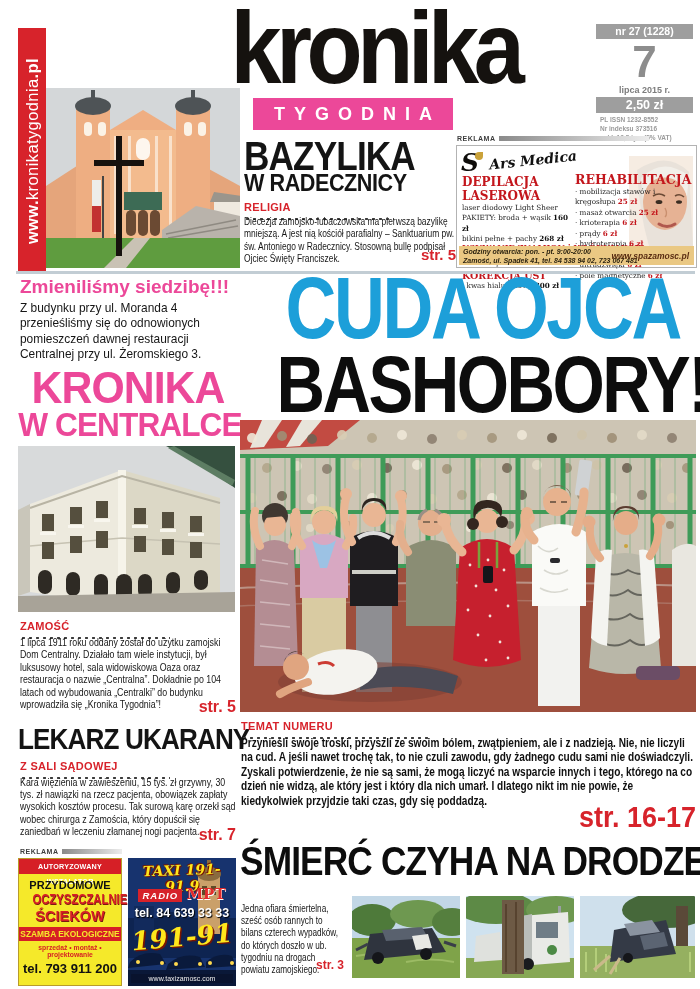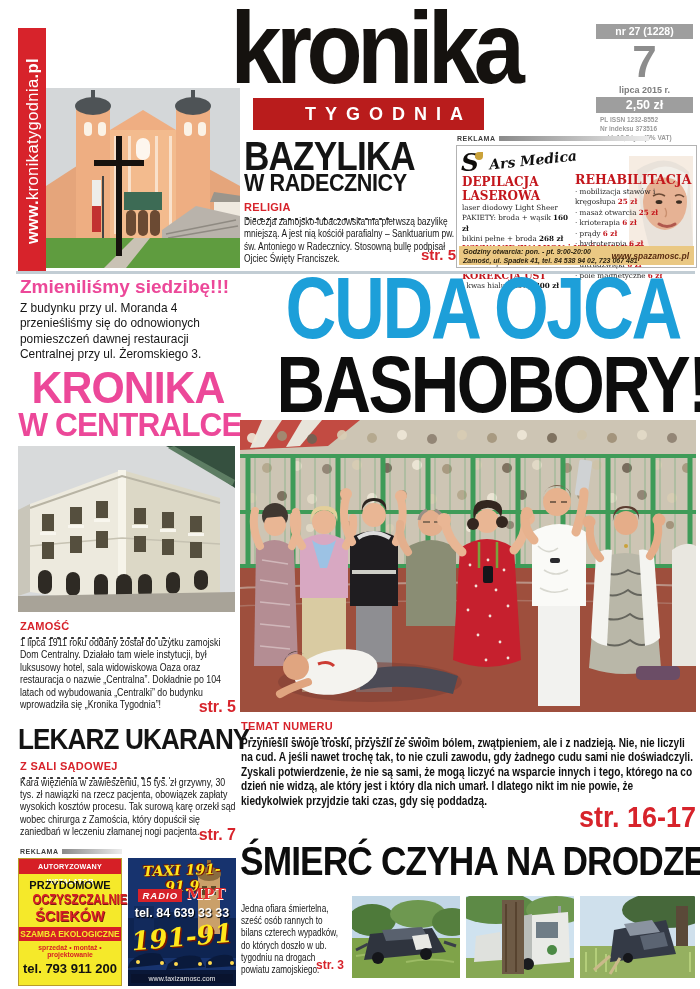--- a/index.html
+++ b/index.html
@@ -9,21 +9,21 @@
   .nowrap{white-space:nowrap;}
   .red{color:#ec4899;}
   .cyan{color:#1d9fd9;}
 
   
   #site-bar{left:18px;top:28px;width:28px;height:246px;background:#d7232b;display:flex;align-items:center;justify-content:center;}
   #site-bar .vtxt{writing-mode:vertical-rl;transform:rotate(180deg);color:#fff;font-size:16.5px;letter-spacing:.4px;white-space:nowrap;}
   #site-bar .b{font-weight:bold;}
   #masthead-title{left:138px;top:2px;width:474px;text-align:center;font-size:102px;font-weight:bold;
     letter-spacing:-6px;color:#15120f;line-height:.92;transform:scaleX(.9);transform-origin:center top;}
-  #tygodnia-box{left:253px;top:98px;width:200px;height:32px;background:#b91c1c;display:flex;align-items:center;justify-content:center;padding-left:31px;}
+  #tygodnia-box{left:253px;top:98px;width:200px;height:32px;background:#ec4899;display:flex;align-items:center;justify-content:center;}
   #tygodnia-box span{color:#fff;font-size:18px;font-weight:bold;letter-spacing:9px;padding-left:9px;}
   #issue-info{left:596px;top:24px;width:97px;text-align:center;}
   .graybox{background:#9e9e9e;color:#fff;font-weight:bold;}
   #issue-no{font-size:10.5px;height:15px;line-height:15px;}
   #issue-day{font-size:44px;font-weight:bold;color:#8d8d8d;line-height:1;margin-top:1px;}
   #issue-date{font-size:9px;font-weight:bold;color:#7d7d7d;margin:1px 0 2px;}
   #issue-price{font-size:12.5px;height:16px;line-height:16px;}
   #issue-tiny{margin-top:3px;font-size:6.5px;line-height:1.35;color:#9a9a9a;font-weight:bold;text-align:left;padding-left:4px;}
 
   
@@ -175,21 +175,21 @@
     </svg>
     <div class="abs" style="left:4px;top:2px;">
       <span style="font-family:'DejaVu Serif',serif;font-style:italic;font-weight:bold;font-size:25px;color:#0e0c0a;">S</span>
       <span style="position:absolute;left:14px;top:4px;width:8px;height:8px;background:#caa23a;border-radius:50% 0 50% 50%;"></span>
     </div>
     <div class="abs" style="left:32px;top:6px;font-family:'DejaVu Serif',serif;font-style:italic;font-weight:bold;font-size:14px;color:#111;transform:rotate(-6deg);">Ars Medica</div>
     <div class="abs" style="left:5px;top:29px;width:112px;">
       <div class="ars-h" style="font-size:12px;">DEPILACJA LASEROWA</div>
       <div class="ars-li">laser diodowy Light Sheer</div>
       <div class="ars-li"><span>PAKIETY: broda + wąsik</span> <b style="color:#111;">160 zł</b></div>
-      <div class="ars-li"><span>bikini pełne + broda</span> <b style="color:#111;">268 zł</b></div>
+      <div class="ars-li"><span>bikini pełne + pachy</span> <b style="color:#111;">268 zł</b></div>
       <div class="ars-h" style="margin-top:2px;">BOTOX</div>
       <div class="ars-li"><span>· kurze łapki</span> <b style="color:#111;">300 zł</b></div>
       <div class="ars-h" style="margin-top:2px;">KOREKCJA UST</div>
       <div class="ars-li"><span>· kwas hialuronowy</span> <b style="color:#111;">800 zł</b></div>
     </div>
     <div class="abs" style="left:118px;top:26px;width:110px;">
       <div class="ars-h" style="font-size:12.5px;">REHABILITACJA</div>
       <div class="ars-li"><span>· mobilizacja stawów i kręgosłupa</span> <b>25 zł</b></div>
       <div class="ars-li"><span>· masaż otwarcia</span> <b>25 zł</b></div>
       <div class="ars-li"><span>· krioterapia</span> <b>6 zł</b></div>

